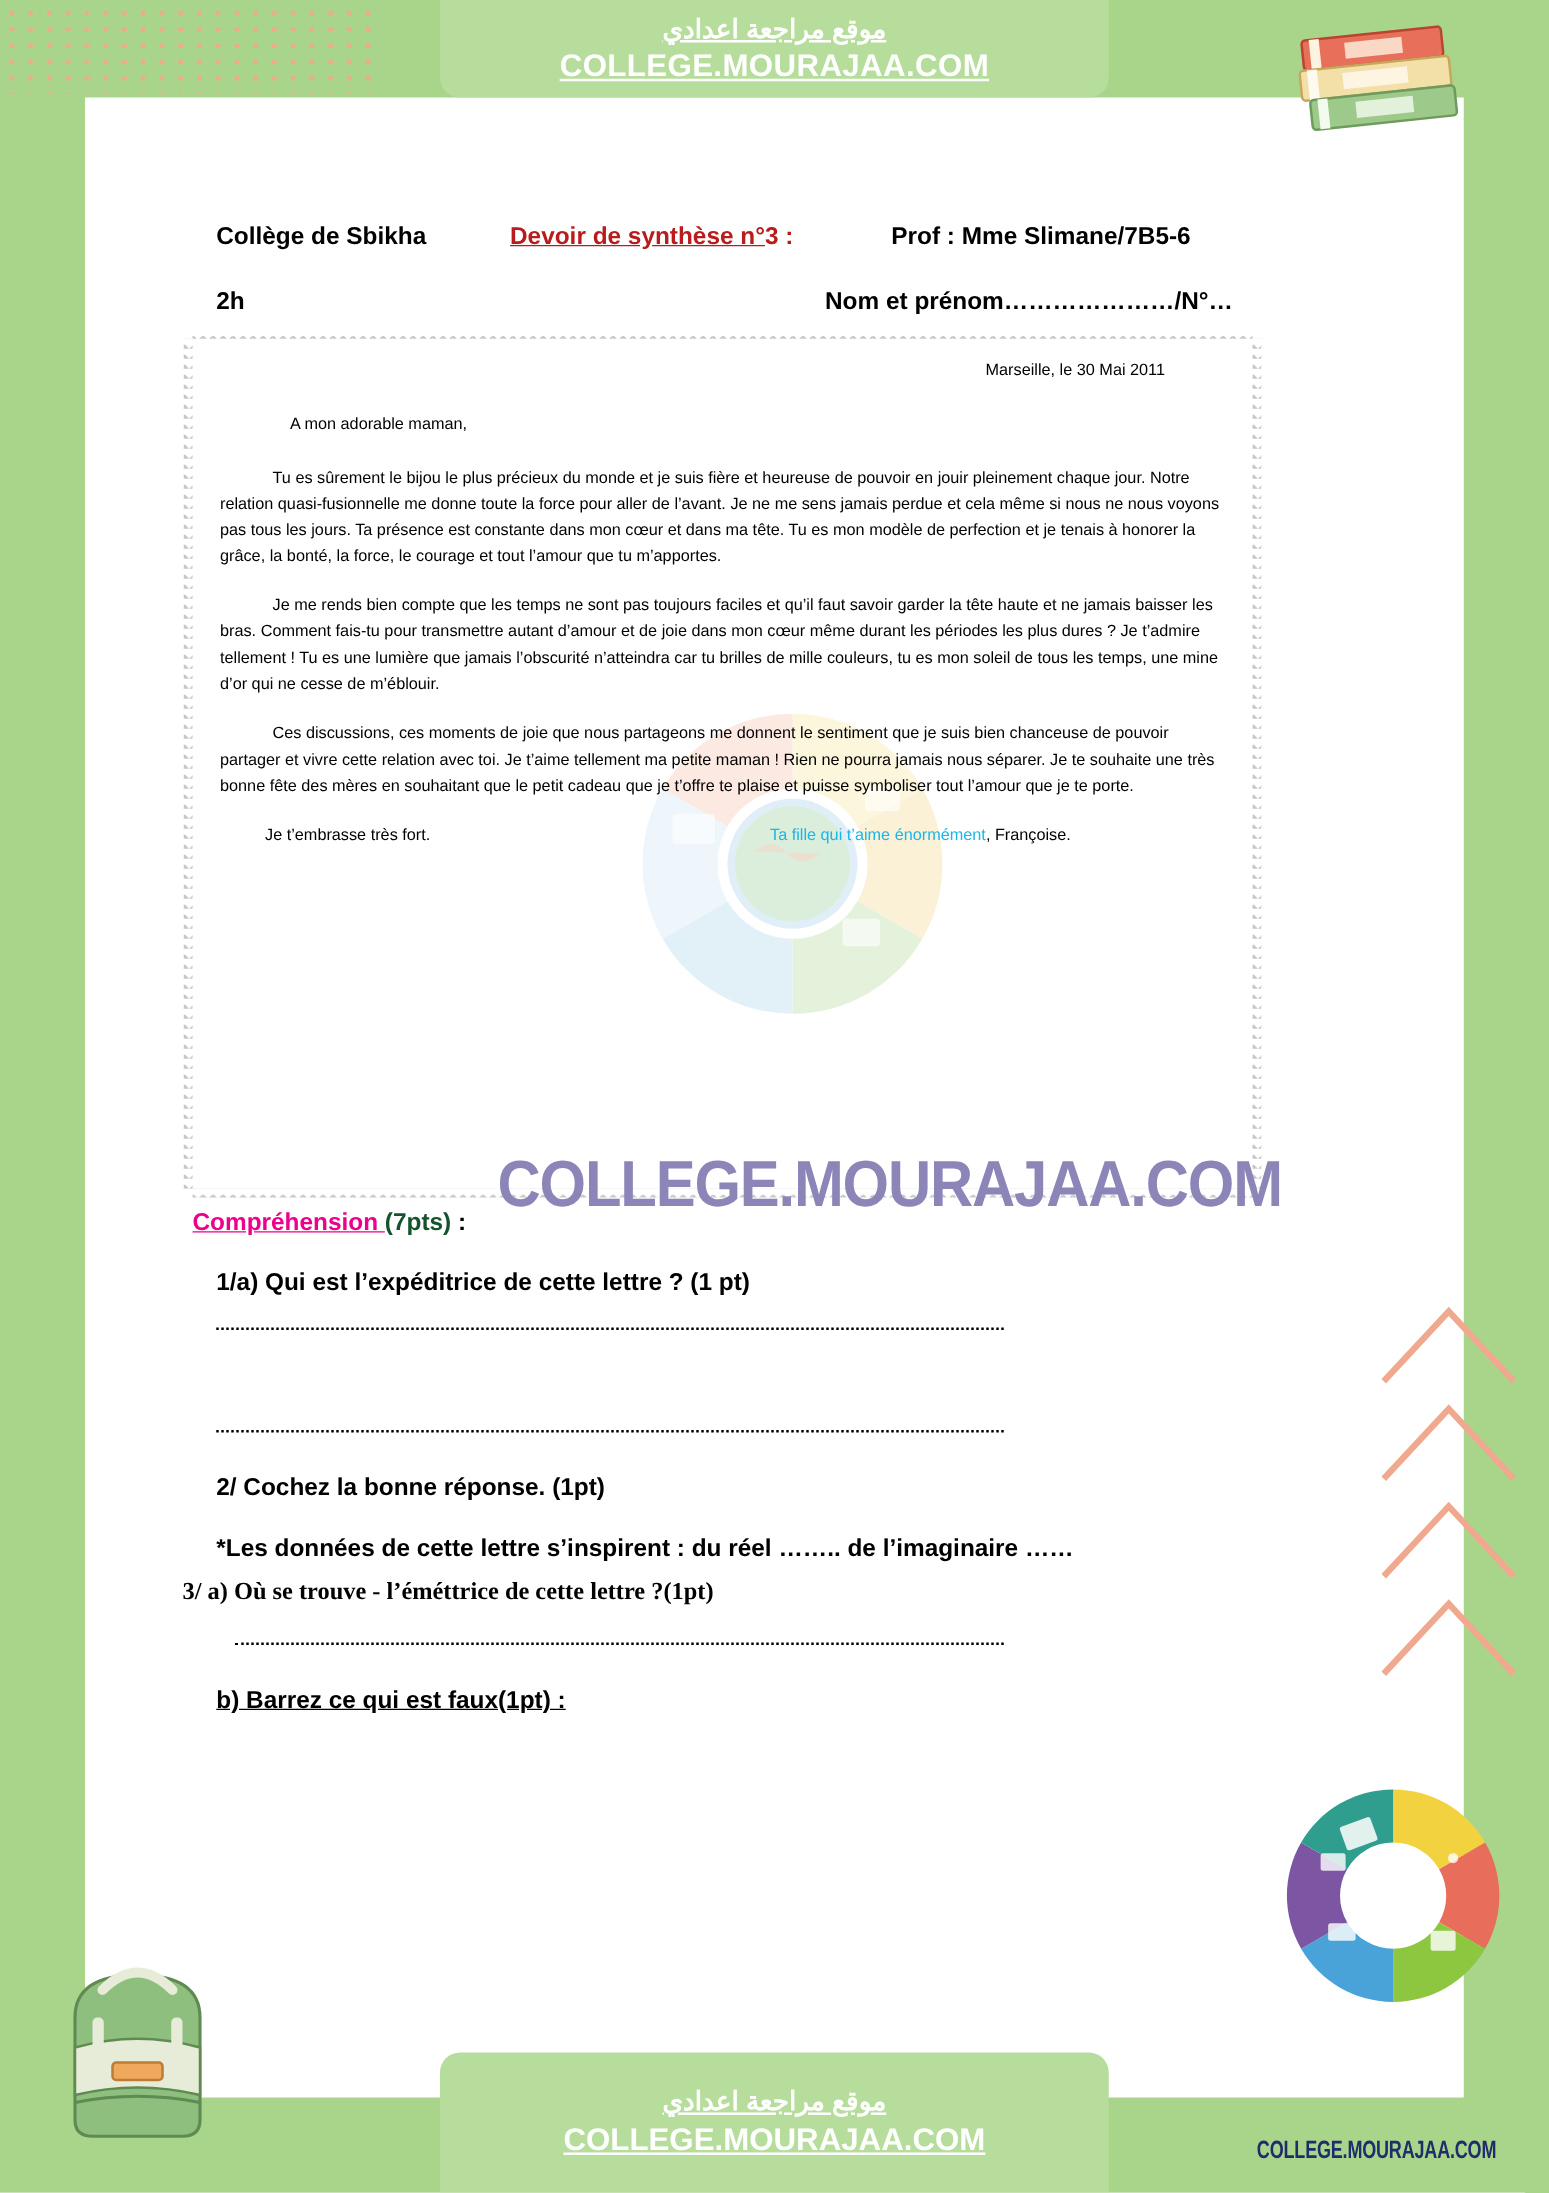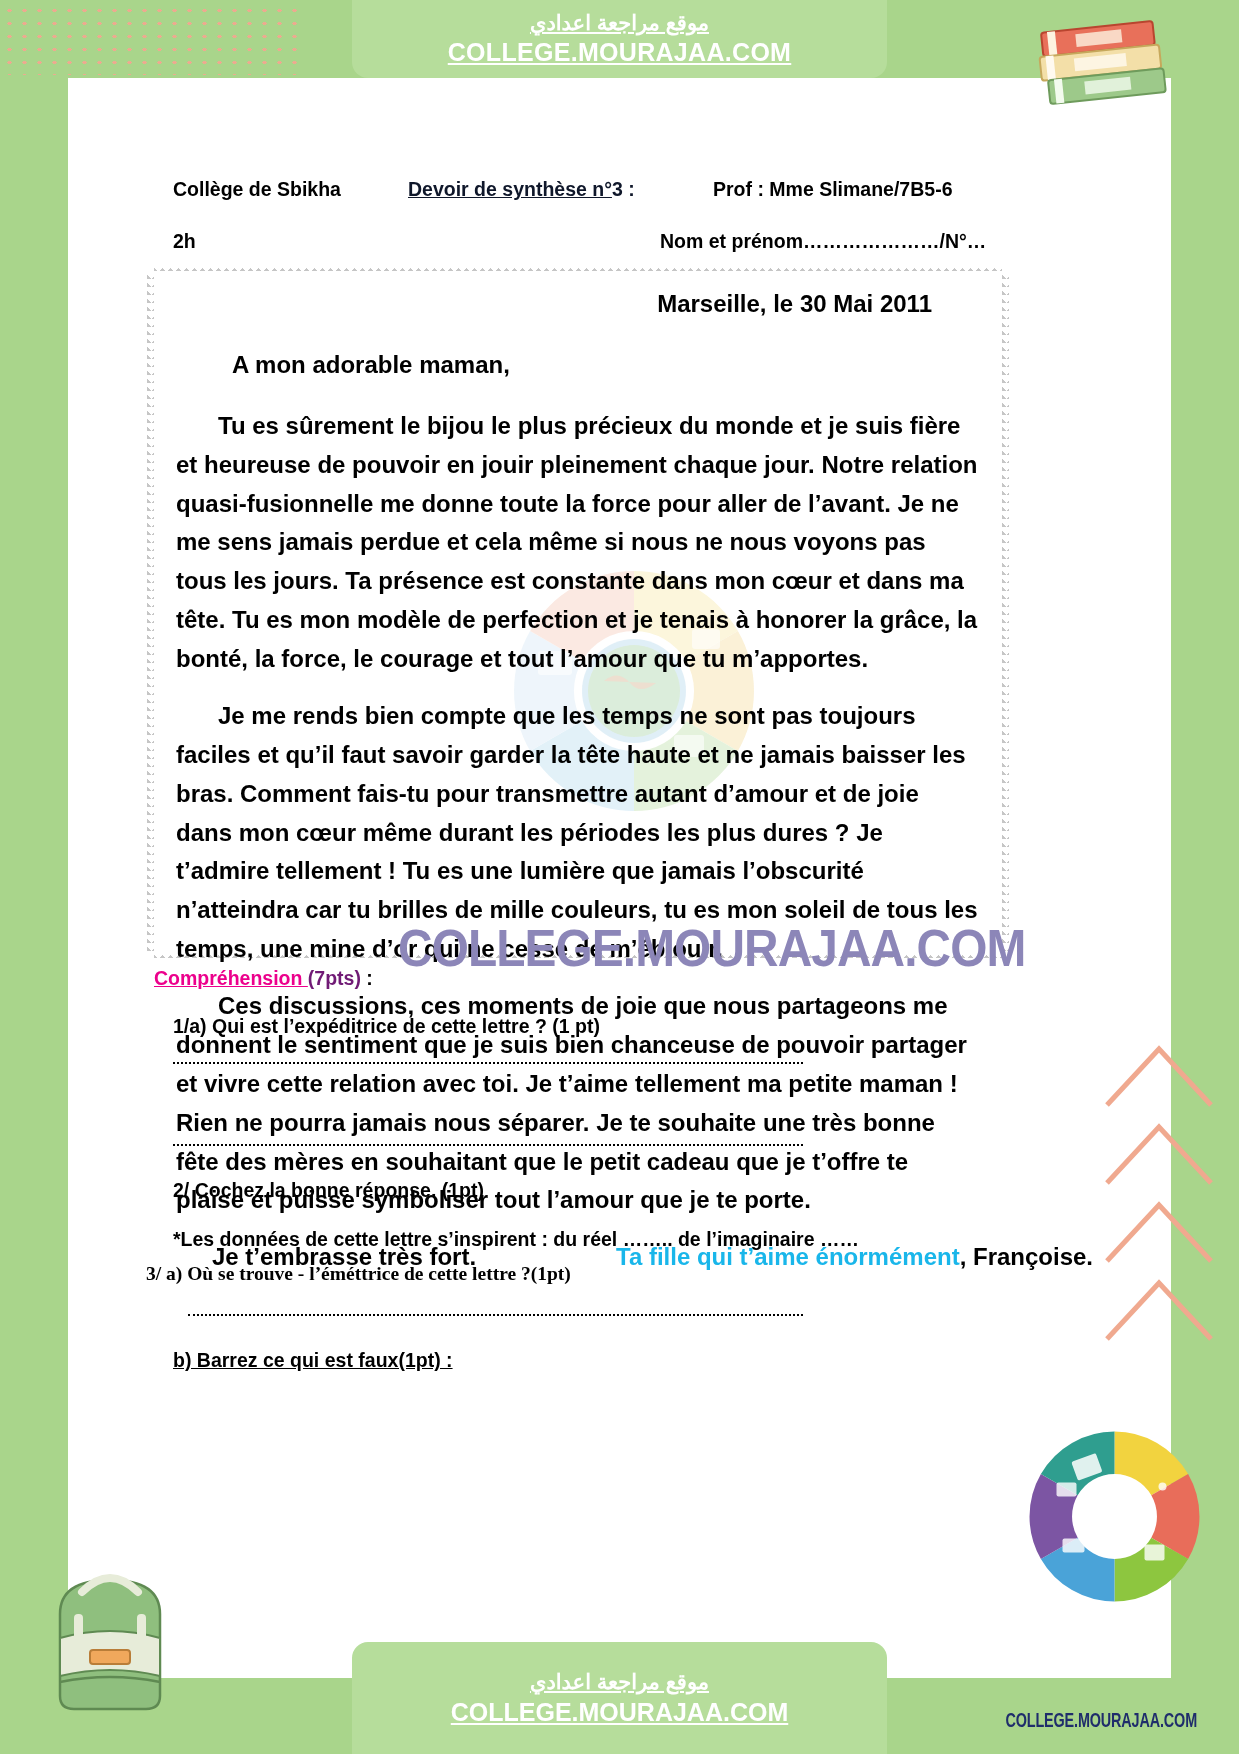--- a/index.html
+++ b/index.html
@@ -93,21 +93,21 @@
     color:#000;
   }
 
   .hdr-row {
     position:absolute; left:105px; width:900px;
     font-weight:bold; font-size:19.5px;
   }
   .hdr-row1 { top:100px; }
   .hdr-row2 { top:152px; }
   .hdr-row .c-school { position:absolute; left:0; top:0; white-space:nowrap; }
-  .hdr-row .c-title  { position:absolute; left:235px; top:0; white-space:nowrap; color:#0f172a; }
+  .hdr-row .c-title  { position:absolute; left:235px; top:0; white-space:nowrap; color:#b91c1c; }
   .hdr-row .c-title u { text-decoration:underline; }
   .hdr-row .c-prof   { position:absolute; left:540px; top:0; white-space:nowrap; }
   .hdr-row .c-dur    { position:absolute; left:0; top:0; white-space:nowrap; }
   .hdr-row .c-nom    { position:absolute; left:487px; top:0; white-space:nowrap; }
 
   
   .letterbox {
     position:absolute; left:86px; top:193px; width:848px; height:680px;
     background:#fff;
     --zz: #bdbdbd;
@@ -129,21 +129,21 @@
       linear-gradient(-45deg, var(--zz) 25%, transparent 25%);
     background-size:8px 8px;
     opacity:.85;
   }
   .zz-left { left:-7px; }
   .zz-right { right:-7px; }
 
   .letter-inner {
     position:relative; z-index:2;
     padding:14px 22px 0 22px;
-    font-size:24px; font-weight:bold; line-height:1.62;
+    font-size:13px; font-weight:normal; line-height:1.62;
   }
   .letter-date { text-align:right; padding-right:48px; margin-bottom:22px; }
   .letter-greet { margin-left:56px; margin-bottom:22px; }
   .letter-p { text-align:left; margin:0 0 18px 0; text-indent:42px; }
   .letter-close {
     margin-top:18px; position:relative; height:30px;
   }
   .letter-close .left { position:absolute; left:36px; top:0; }
   .letter-close .right { position:absolute; left:440px; top:0; white-space:nowrap; }
   .sig-blue { color:#19b6ea; }
@@ -159,21 +159,21 @@
     z-index:5; pointer-events:none;
     color:#8c86b8; font-size:52px; font-weight:bold; letter-spacing:-1px;
     transform:scaleX(.92); transform-origin:left top;
     white-space:nowrap;
   }
 
   
   .q { position:absolute; font-weight:bold; font-size:19.5px; white-space:nowrap; }
   .q-compr { left:86px; top:889px; }
   .q-compr .pink { color:#ec008c; text-decoration:underline; }
-  .q-compr .green { color:#701a75; }
+  .q-compr .green { color:#14532d; }
   .q1a   { left:105px; top:937px; }
   .q1b   { left:105px; top:1019px; }
   .q2    { left:105px; top:1101px; }
   .q2opt { left:105px; top:1150px; }
   .q3a   { left:78px;  top:1185px;font-family:Liberation Serif, serif; }
   .q3b   { left:105px; top:1271px;text-decoration:underline; }
 
   .dotline {
     position:absolute; height:1px;
     border-bottom:2px dotted #000;

